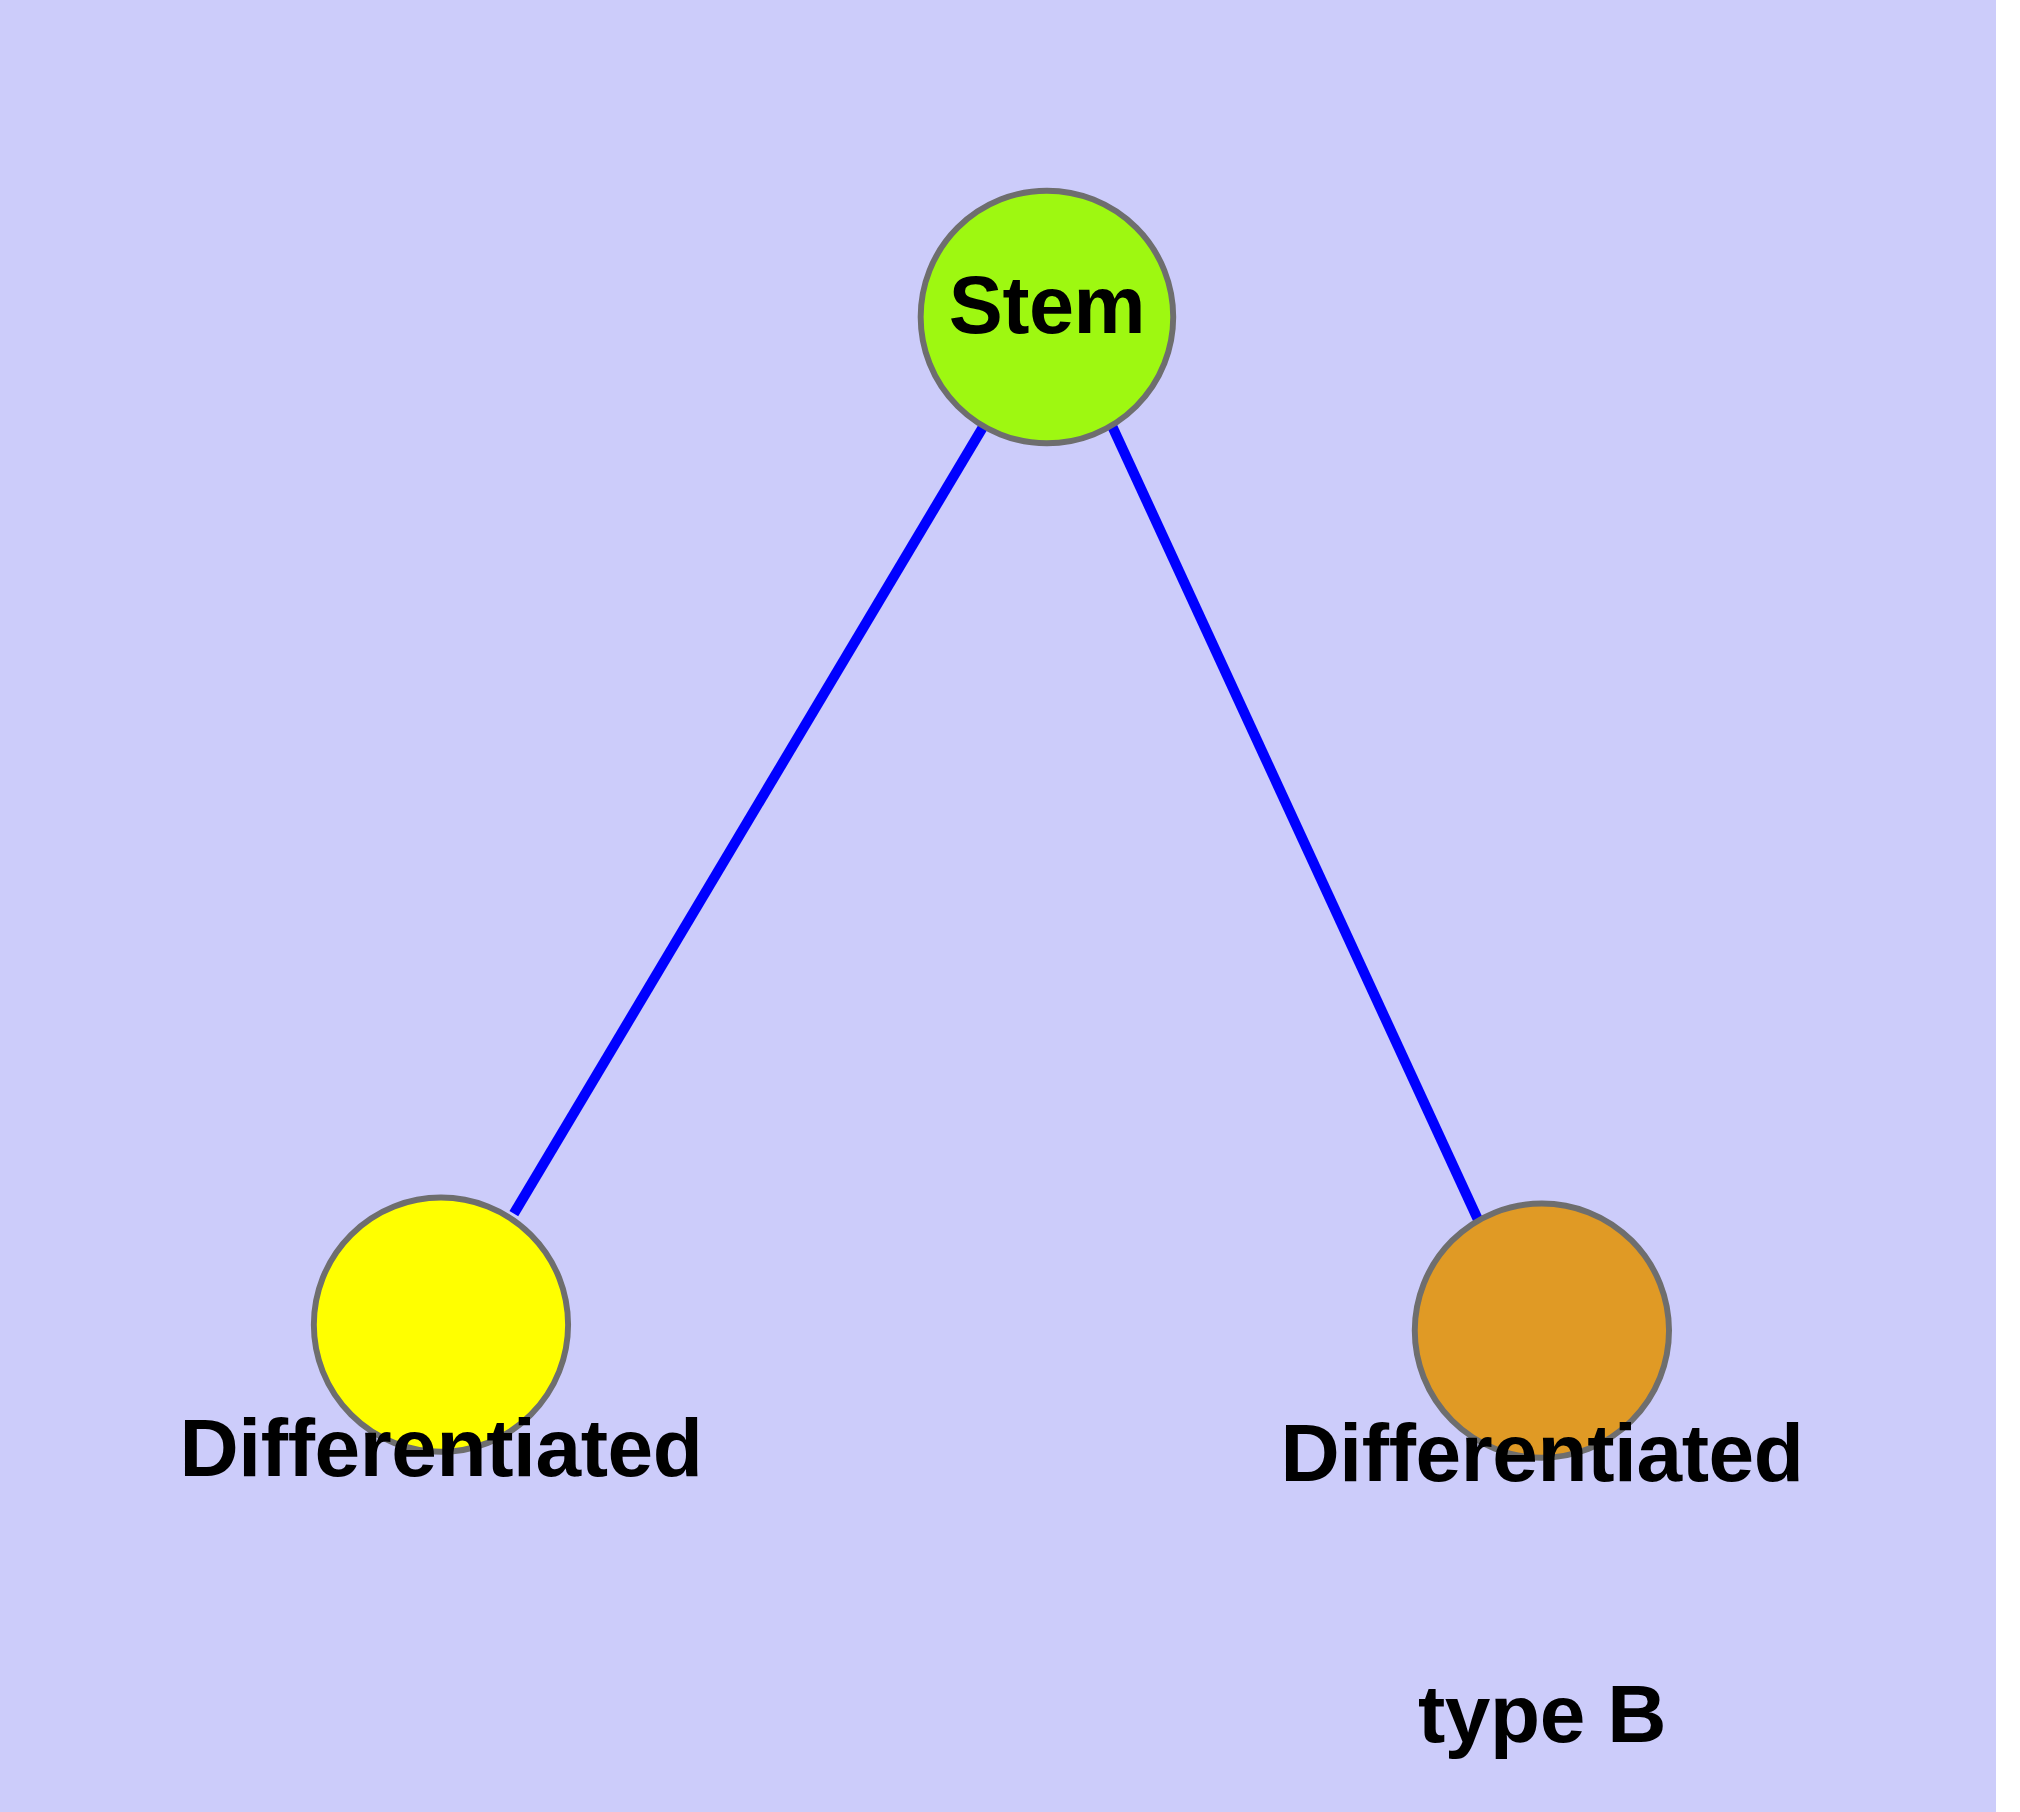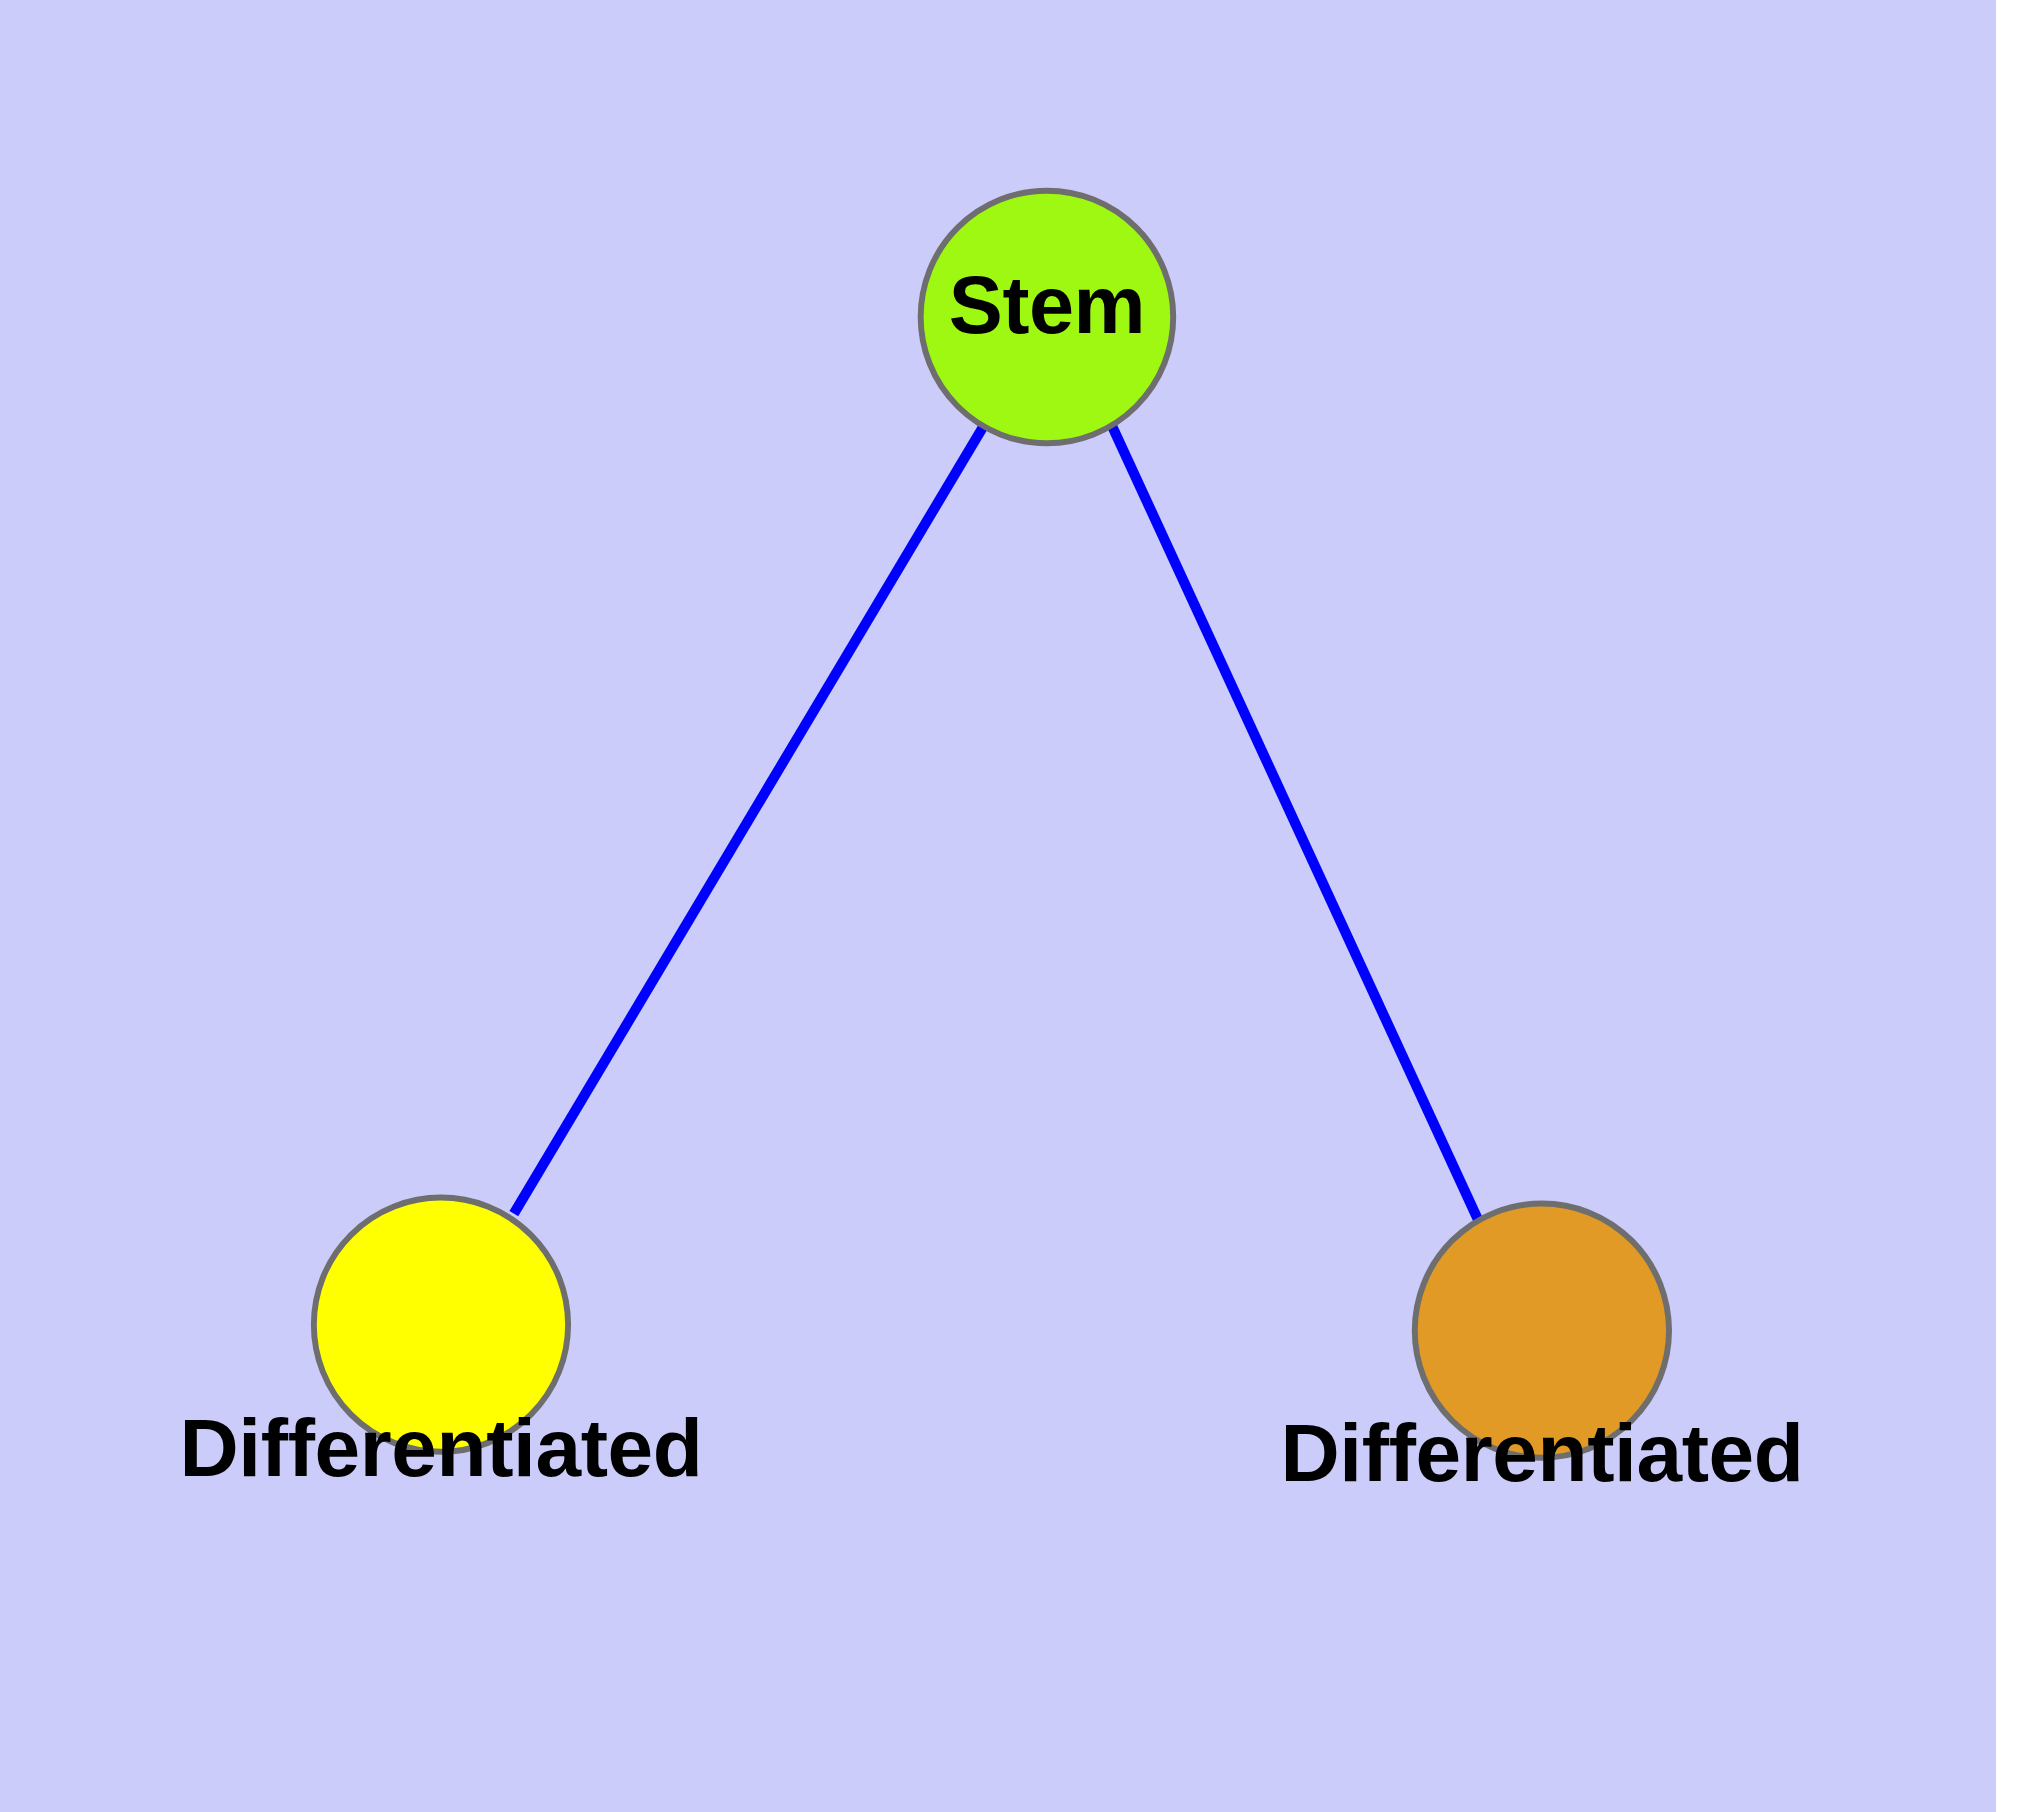--- a/index.html
+++ b/index.html
@@ -81,16 +81,17 @@
   </svg>
 
   <div class="node-label label-stem">Stem</div>
 
   <div class="node-label label-typea">
     <div>Differentiated</div>
   </div>
 
   <div class="node-label label-typeb">
     <div>Differentiated</div>
+    <div>type B</div>
   </div>
 
 </div>
 
 
 </body></html>

